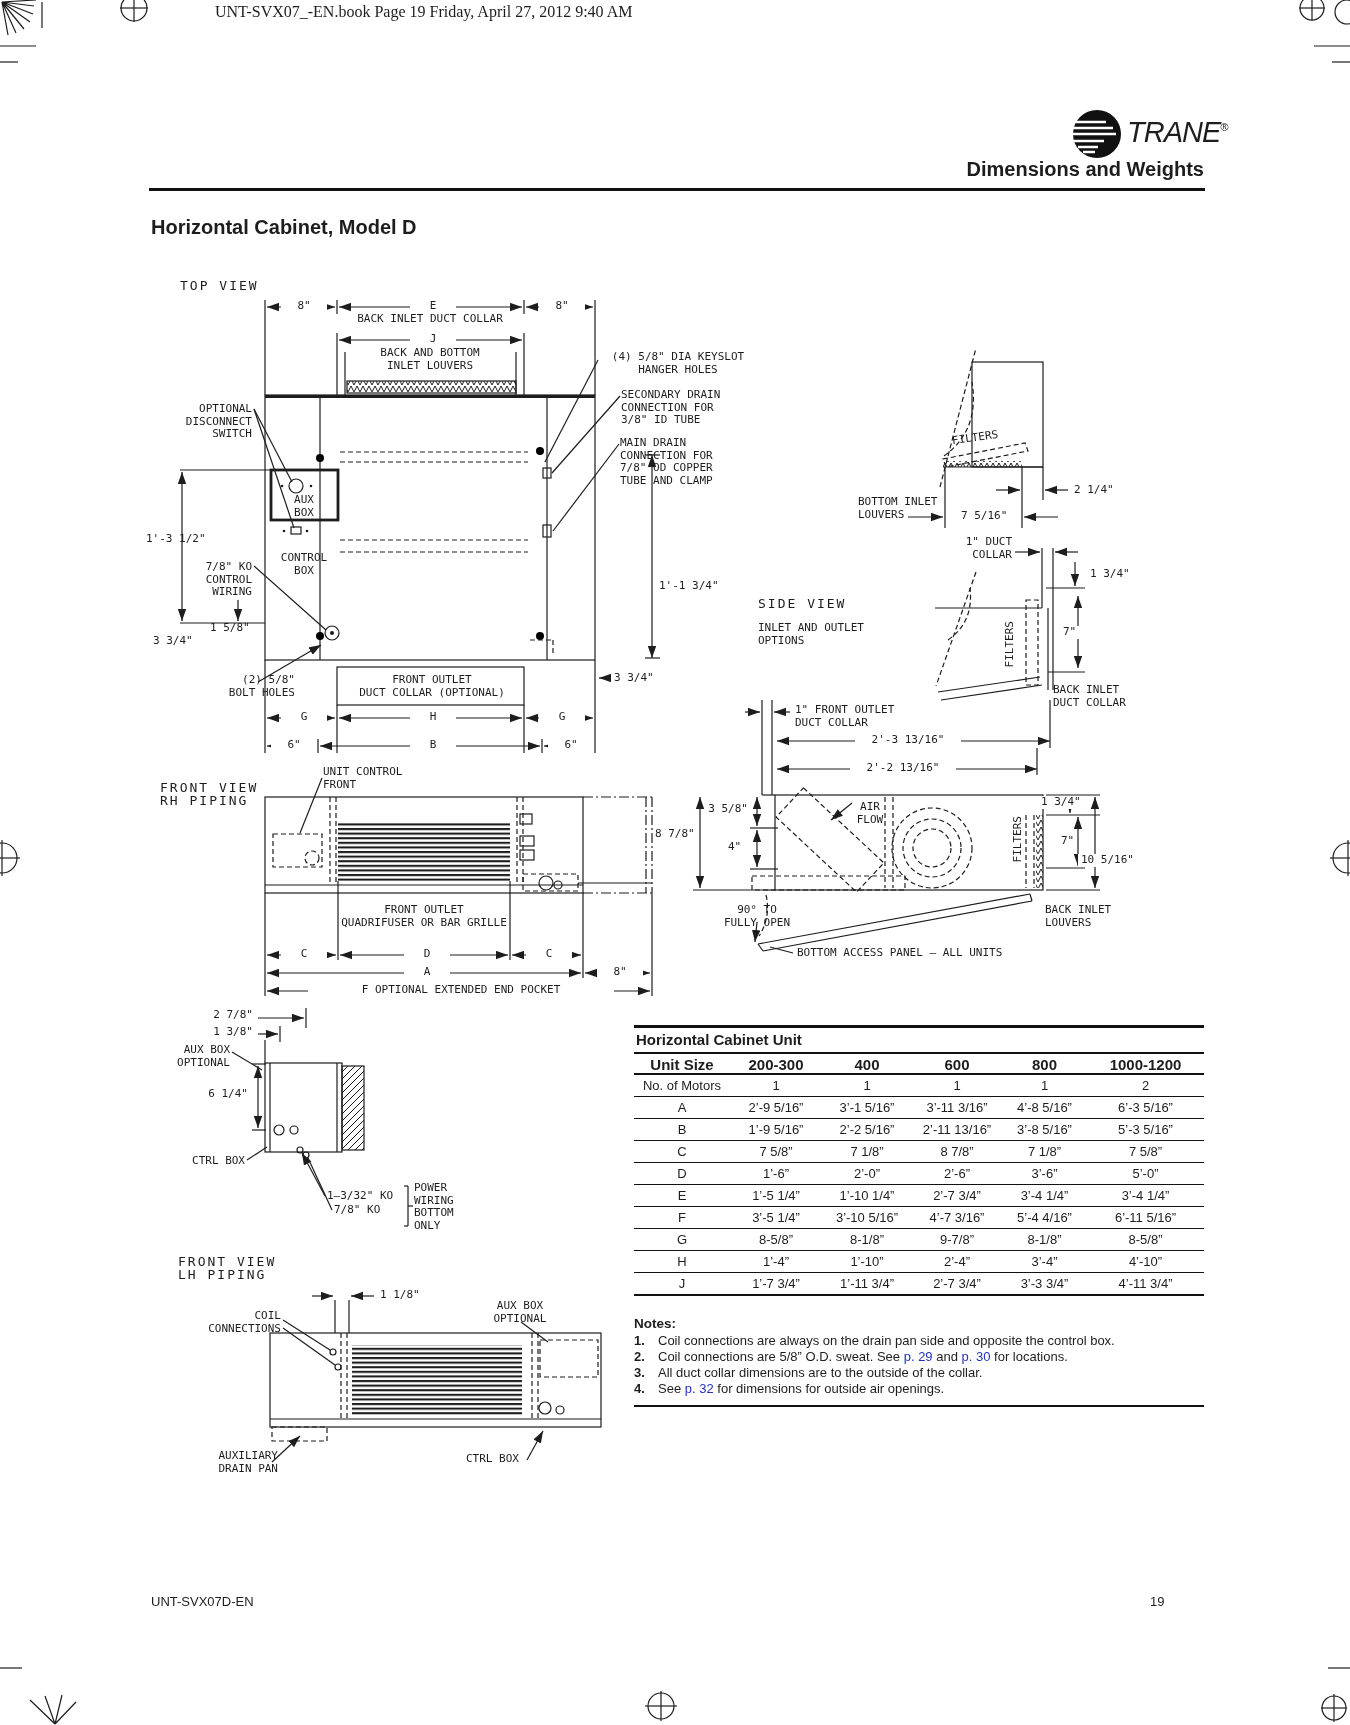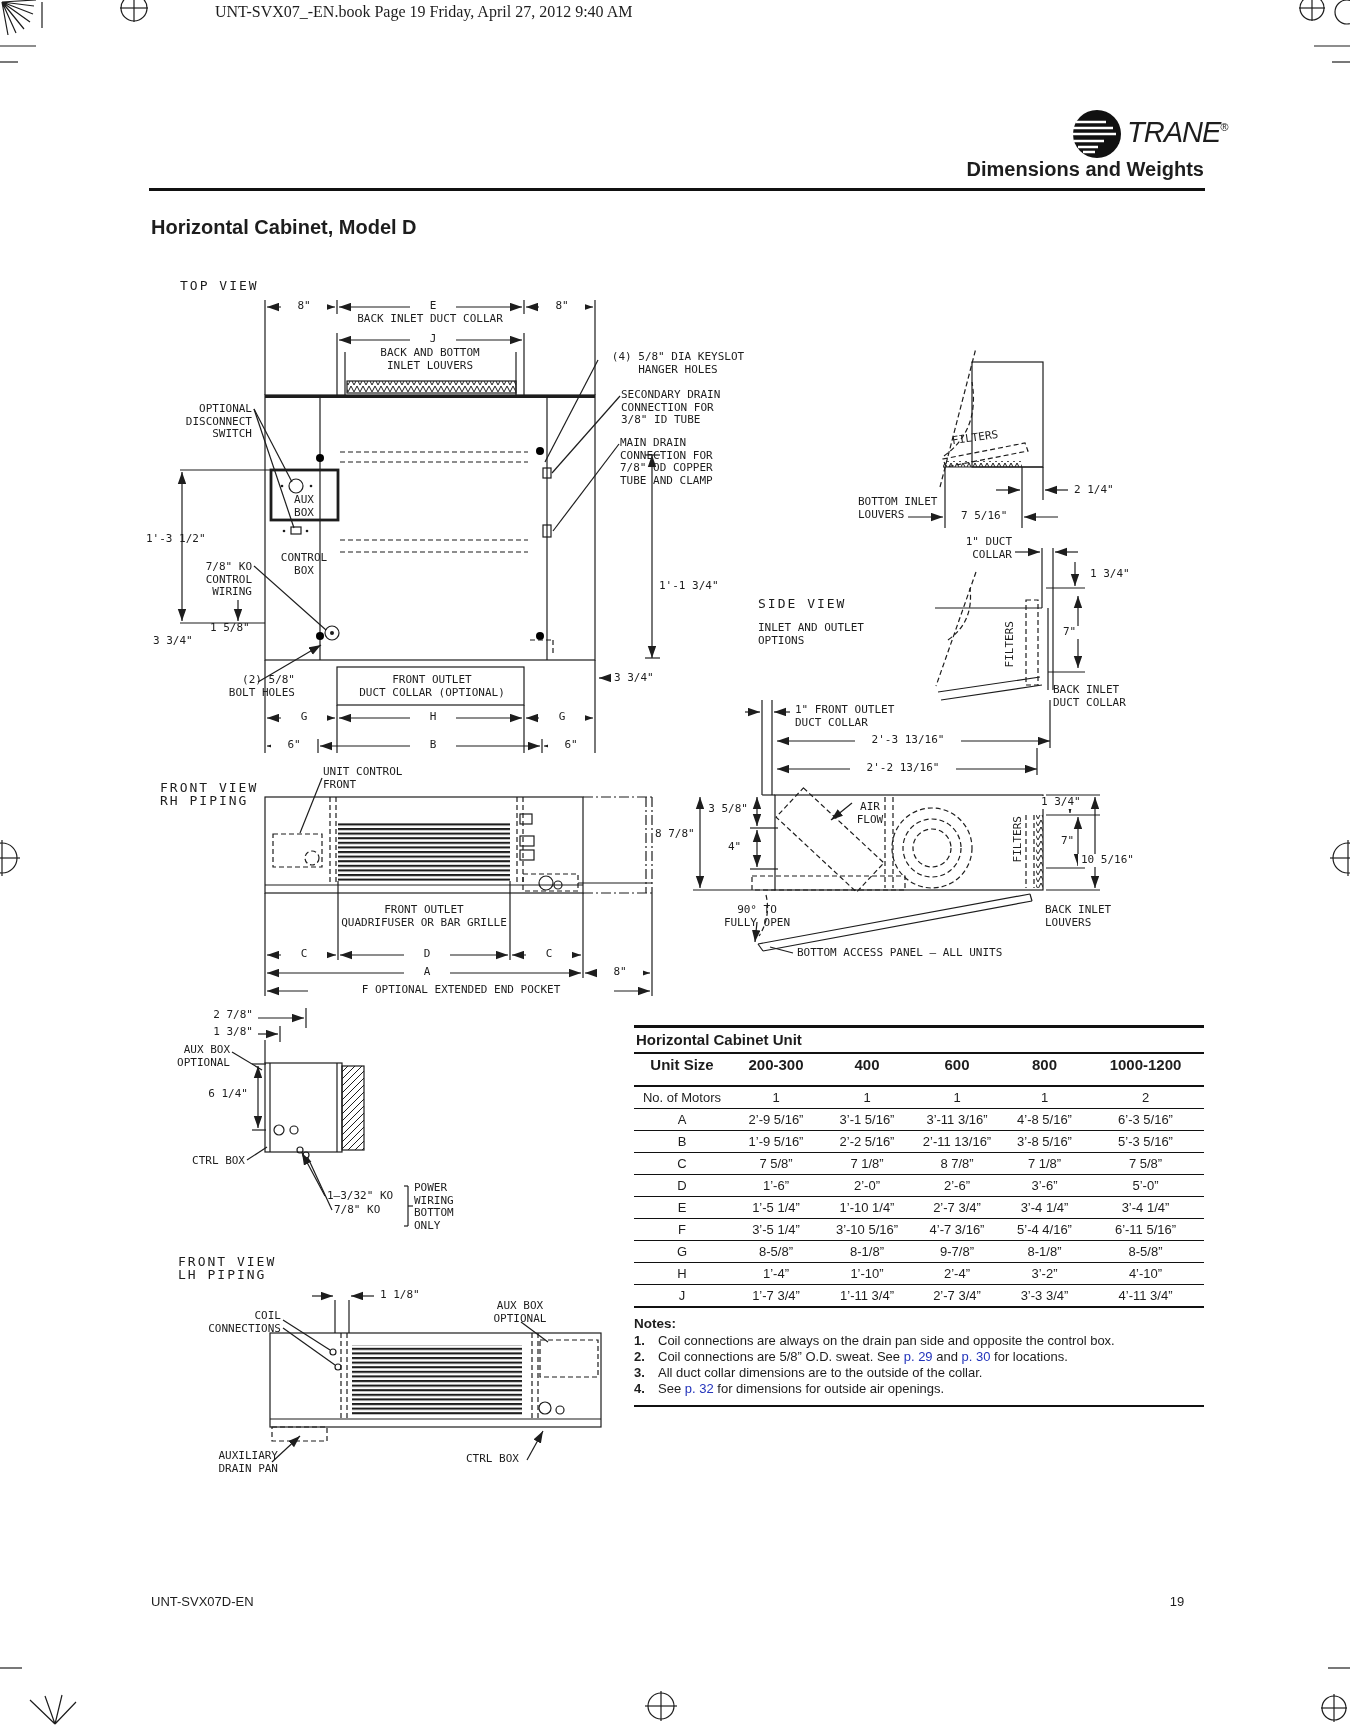--- a/index.html
+++ b/index.html
@@ -27,21 +27,21 @@
              letter-spacing:-1px;}
   .brandname sup{font-size:11px;}
   .sectitle{position:absolute;left:804px;top:158px;width:400px;text-align:right;font-size:20px;font-weight:bold;}
   .rule{position:absolute;left:149px;top:188px;width:1056px;height:3px;background:#111;}
   .pagetitle{position:absolute;left:151px;top:216px;font-size:20px;font-weight:bold;}
   .footer{position:absolute;font-size:13px;}
   
   .tblwrap{position:absolute;left:634px;top:1025px;width:570px;border-top:3px solid #111;z-index:4;background:#fff;}
   .tbl-title{font-size:15px;font-weight:bold;padding:3px 2px 4px 2px;border-bottom:2px solid #111;}
   table{width:100%;border-collapse:collapse;table-layout:fixed;}
-  th{font-size:15px;font-weight:bold;text-align:center;padding:2px 0 12px 0;border-bottom:2.5px solid #111;}
+  th{font-size:15px;font-weight:bold;text-align:center;padding:2px 0 0 0;border-bottom:2.5px solid #111;}
   td{font-size:13px;text-align:center;padding:3px 0;border-bottom:1.6px solid #111;}
   tbody tr:last-child td{border-bottom:2.5px solid #111;}
   
   .notes{position:absolute;left:634px;top:1316px;width:570px;padding-bottom:8px;border-bottom:2px solid #111;z-index:4;}
   .notes-h{font-size:13.5px;font-weight:bold;margin-bottom:2px;}
   .notes ol{margin:0;padding:0;list-style:none;}
   .notes li{display:flex;font-size:13px;line-height:16px;max-width:545px;}
   .nnum{font-weight:bold;width:24px;flex:0 0 24px;}
   .nbody{display:block;max-width:480px;}
   .plink{color:#2233bb;cursor:pointer;}
@@ -577,21 +577,21 @@
             <td>8-1/8”</td>
             <td>9-7/8”</td>
             <td>8-1/8”</td>
             <td>8-5/8”</td>
           </tr>
           <tr>
             <td>H</td>
             <td>1’-4”</td>
             <td>1’-10”</td>
             <td>2’-4”</td>
-            <td>3’-2”</td>
+            <td>3’-4”</td>
             <td>4’-10”</td>
           </tr>
           <tr>
             <td>J</td>
             <td>1’-7 3/4”</td>
             <td>1’-11 3/4”</td>
             <td>2’-7 3/4”</td>
             <td>3’-3 3/4”</td>
             <td>4’-11 3/4”</td>
           </tr>
@@ -615,15 +615,15 @@
           <span class="nbody"><span>All duct collar dimensions are to the outside of the collar.</span></span>
         </li>
         <li>
           <span class="nnum">4.</span>
           <span class="nbody"><span>See </span><span class="plink">p. 32</span><span> for dimensions for outside air openings.</span></span>
         </li>
       </ol>
 </div>
 
 <div class="footer" style="left:151px;top:1594px;position:absolute">UNT-SVX07D-EN</div>
-<div class="footer" style="left:1150px;top:1594px;width:54px;text-align:center;position:absolute">19</div>
+<div class="footer" style="left:1150px;top:1594px;width:54px;text-align:left;position:absolute">19</div>
 
 </div>
 
 </body></html>

